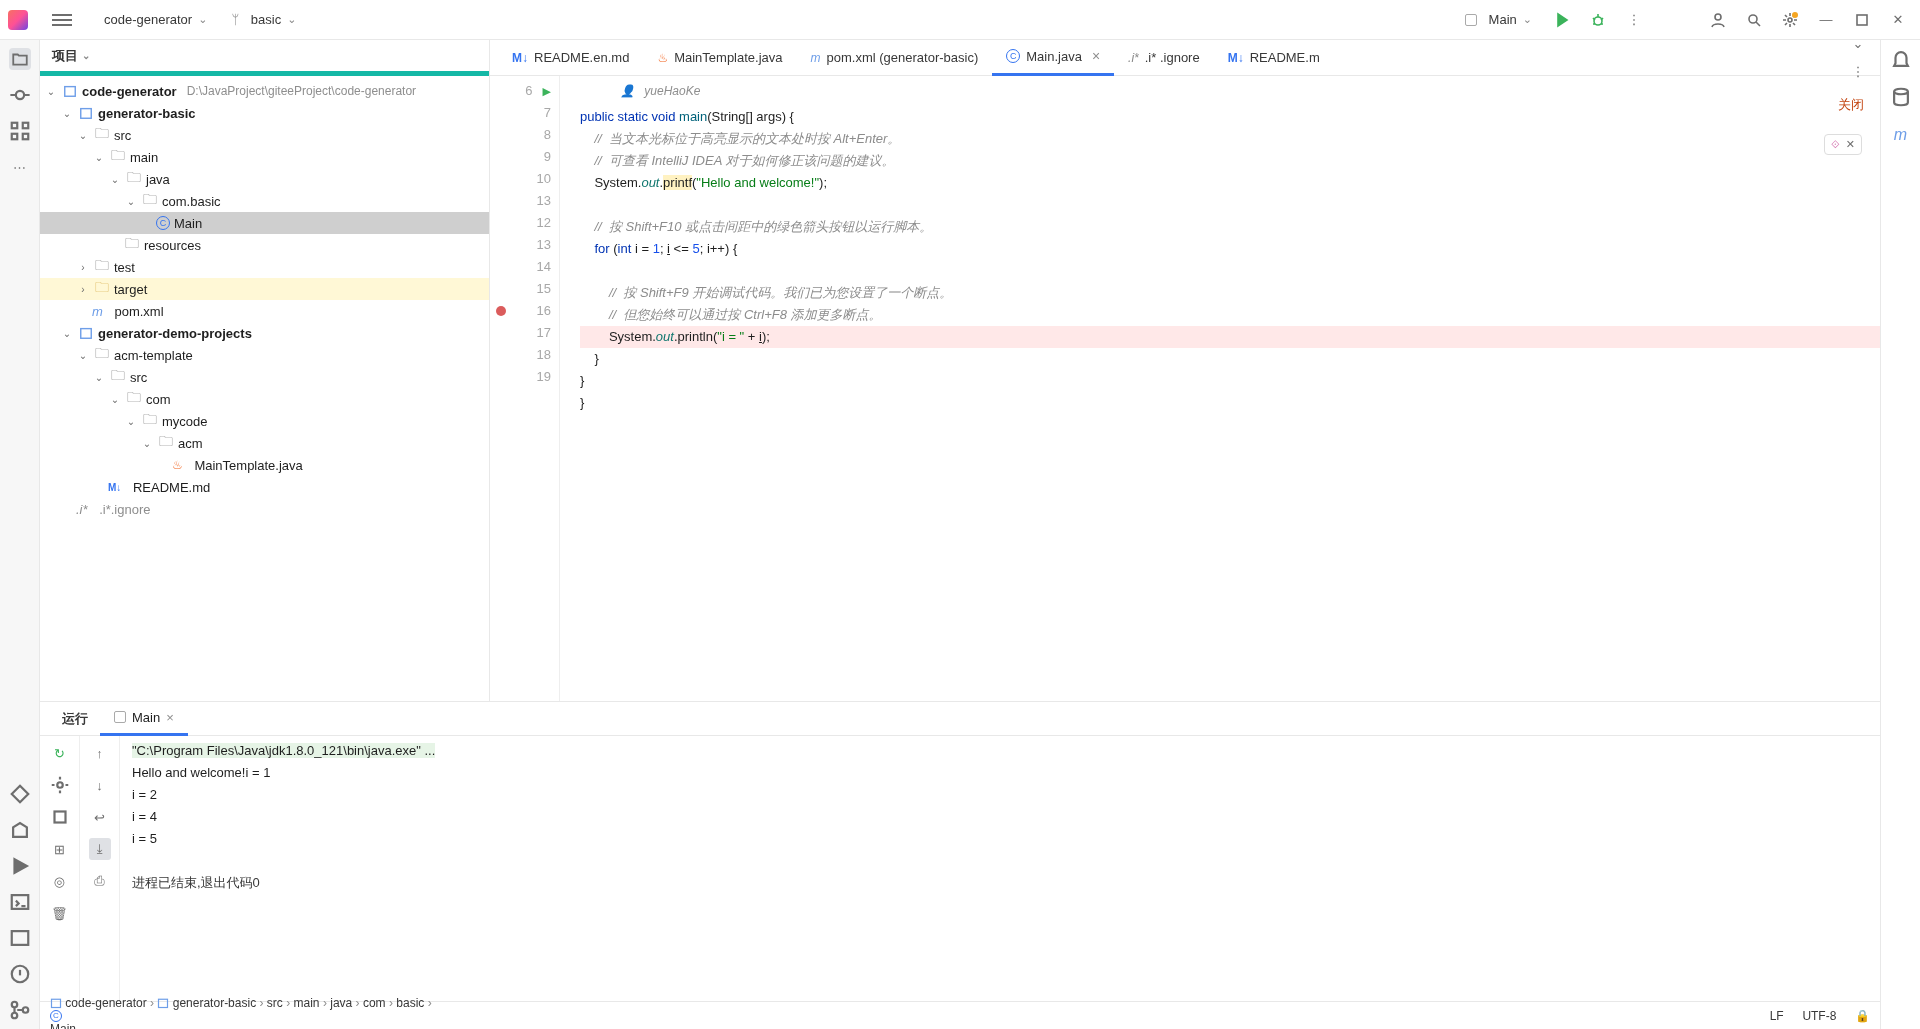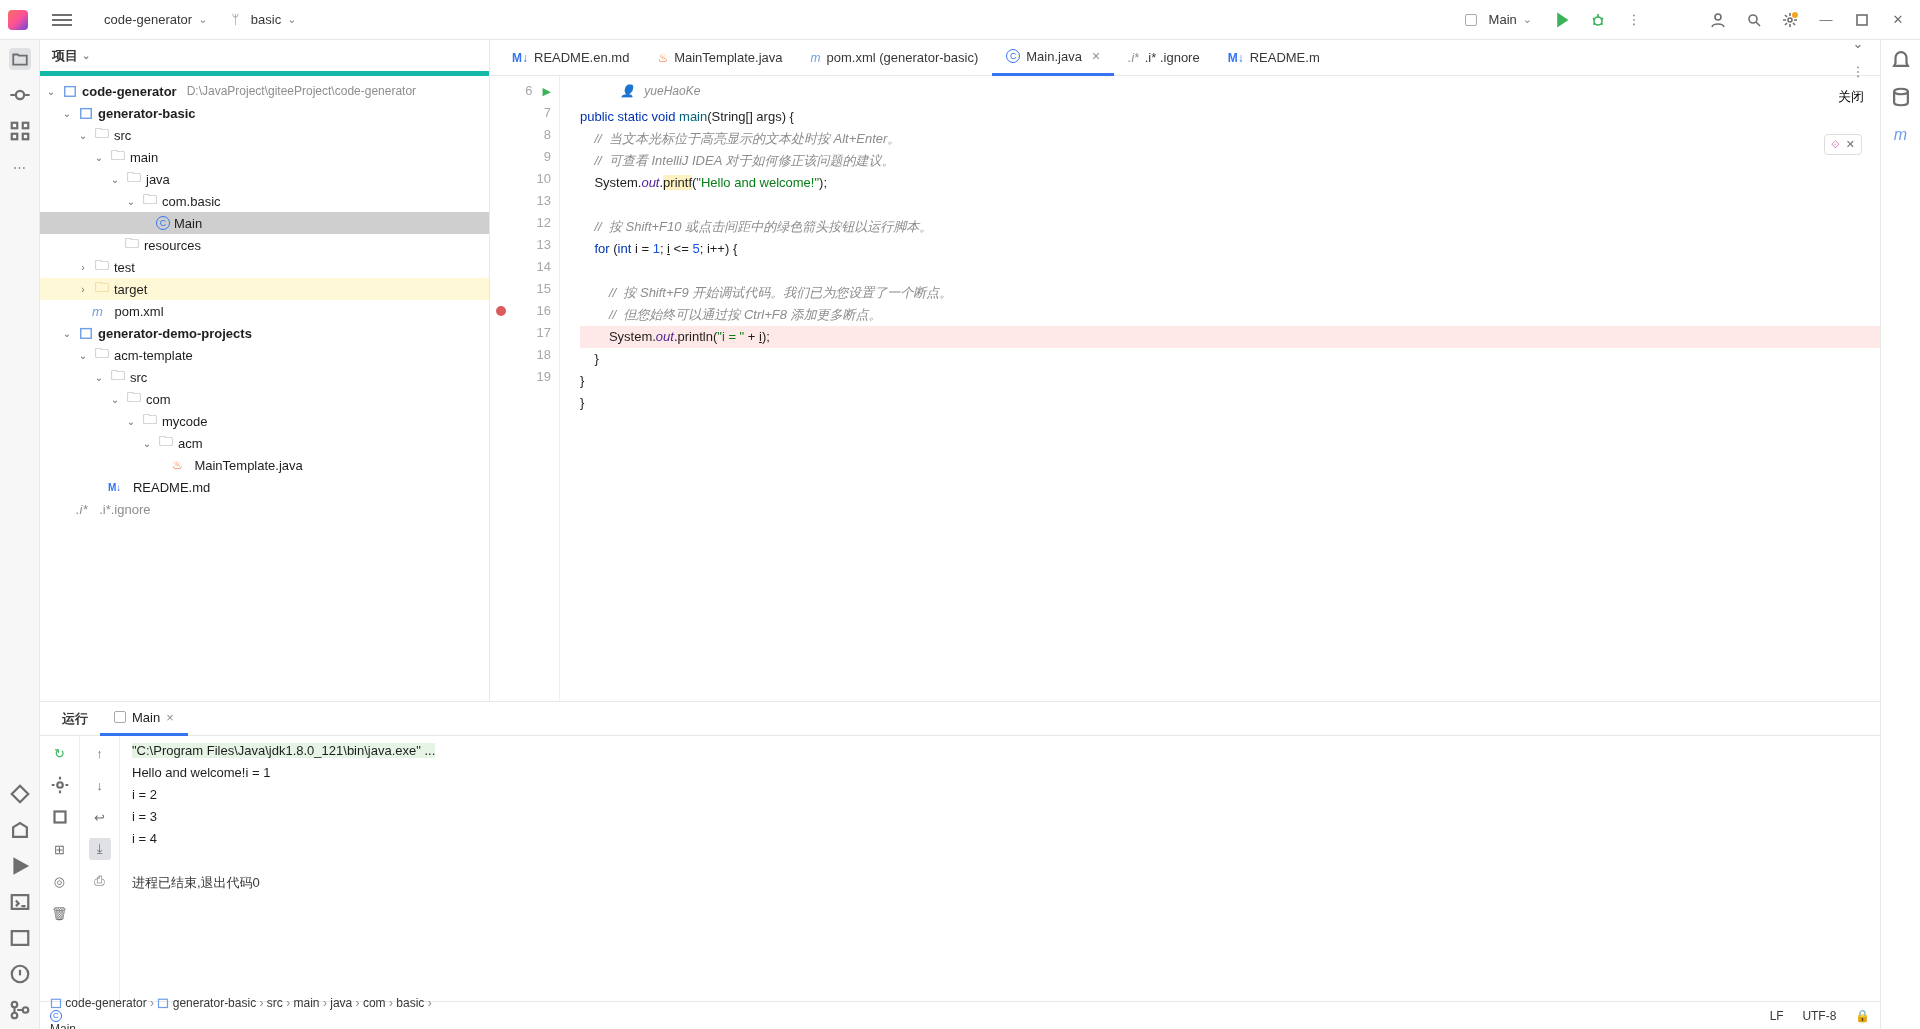--- a/index.html
+++ b/index.html
@@ -50,25 +50,25 @@
 .editor-body { flex:1; display:flex; min-height:0; position:relative; }
 .gutter { width:70px; text-align:right; padding:4px 8px 0 0; color:#a8a8a8; font-family:Consolas,monospace; font-size:13px; line-height:22px; user-select:none; border-right:1px solid #eee; position:relative; }
 .gutter .ln { height:22px; display:flex; justify-content:flex-end; align-items:center; gap:6px; }
 .gutter .bp { width:10px; height:10px; background:#db5c5c; border-radius:50%; position:absolute; left:6px; }
 .gutter .runmk { color:#3bb35b; font-size:11px; margin-left:4px; }
 .code { flex:1; font-family:Consolas,Menlo,monospace; font-size:13px; line-height:22px; padding:4px 0 0 20px; white-space:pre; overflow:auto; }
 .author { color:#8e8e8e; font-style:italic; font-size:12px; margin-bottom:4px; padding-left:40px; display:flex; align-items:center; gap:6px; }
 .kw { color:#0033b3; }
 .cmt { color:#8c8c8c; font-style:italic;margin-top:31px; }
 .str { color:#067d17; }
-.fld { color:#4c1d95; font-style:italic; }
+.fld { color:#0f766e; font-style:italic; }
 .num { color:#1750eb; }
 .hly { background:#fff2c2; }
 .errline { background:#ffe8e8; display:inline-block; width:100%; }
-.close-hdr { position:absolute; right:16px; top:12px; color:#000000; cursor:pointer; }
+.close-hdr { position:absolute; right:16px; top:20px; color:#c2410c; cursor:pointer; }
 .float-indicator { position:absolute; right:18px; top:58px; background:#fff; border:1px solid #ddd; border-radius:4px; padding:3px 6px; display:flex; gap:6px; font-size:11px; color:#6e6e6e; }
 .float-indicator .r { color:#d77ab3; }
 
 .right-tool { width:40px; border-left:1px solid #e8e8e8; display:flex; flex-direction:column; align-items:center; padding-top:8px; gap:16px; }
 .right-tool .ico { width:22px; height:22px; display:flex; align-items:center; justify-content:center; color:#6e6e6e; cursor:pointer; }
 
 .bottom-area { border-top:1px solid #e8e8e8; display:flex; flex-direction:column; height:300px; }
 .run-tabs { height:34px; display:flex; align-items:center; border-bottom:1px solid #e8e8e8; padding:0 10px; gap:0; }
 .run-tabs .lbl { font-weight:600; color:#383838; padding:0 12px; }
 .run-tabs .rtab { display:flex; align-items:center; gap:6px; padding:0 14px; height:34px; border-bottom:3px solid #3574f0; }
@@ -404,22 +404,22 @@
           <div class="ib">↑</div>
           <div class="ib">↓</div>
           <div class="ib">↩</div>
           <div class="ib" style="background:#dfe1e5;border-radius:3px">⤓</div>
           <div class="ib">⎙</div>
         </div>
         <div class="console">
             <div><span class="cmd">"C:\Program Files\Java\jdk1.8.0_121\bin\java.exe" ...</span></div>
             <div>Hello and welcome!i = 1</div>
             <div>i = 2</div>
-            <div>i = 3</div>
             <div>i = 4</div>
+            <div>i = 5</div>
             <div>&nbsp;</div>
             <div class="exit">进程已结束,退出代码0</div>
           </div>
       </div>
     </div>
 
     <div class="status-bar">
       <div id="bc"><span><svg viewBox="0 0 16 16" width="12" height="12" style="vertical-align:-2px">
               <rect x="2" y="3" width="12" height="11" stroke="#6e9ee8" fill="none"></rect>
             </svg> code-generator</span> <span style="color:#8e8e8e">›</span> <span><svg viewBox="0 0 16 16" width="12" height="12" style="vertical-align:-2px">

